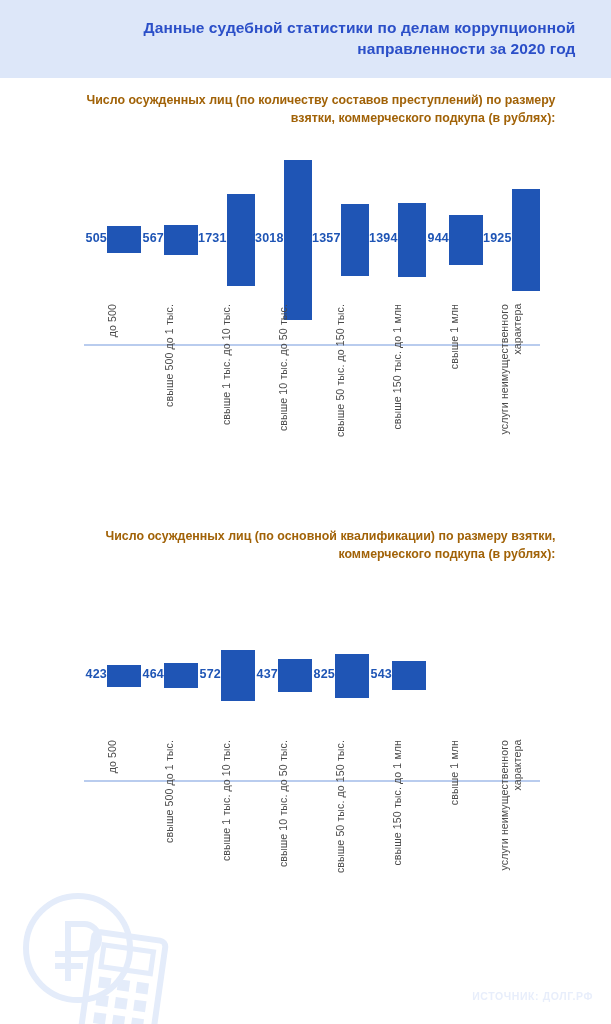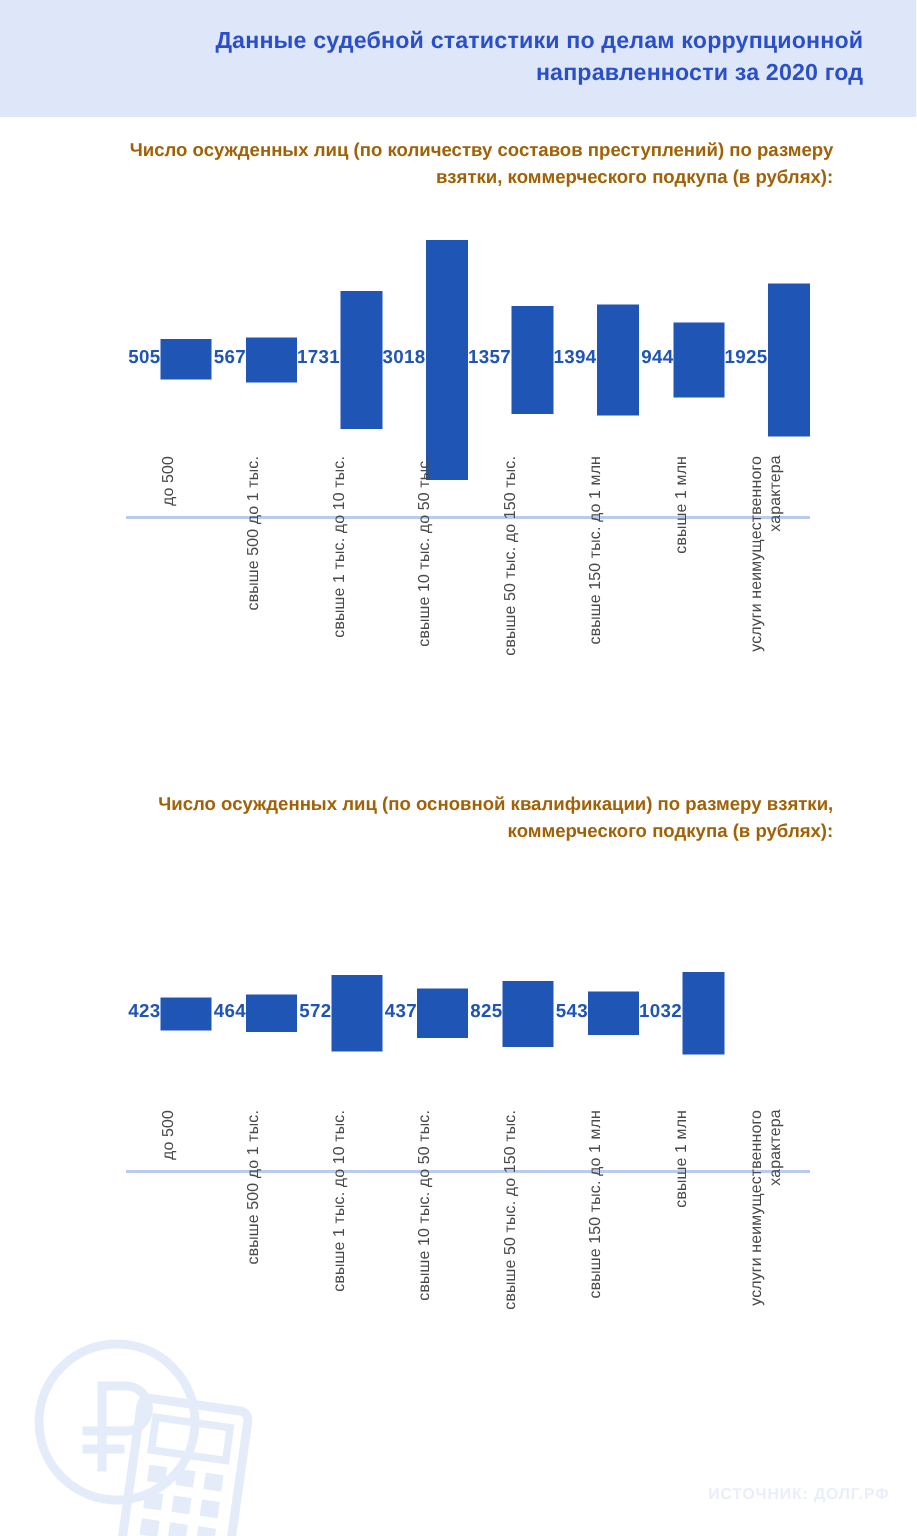--- a/index.html
+++ b/index.html
@@ -242,24 +242,20 @@
           <div class="bar-value">437</div>
           <div class="bar-rect" style="height: 33px; background: rgb(31, 85, 181);"></div>
         </div>
         <div class="bar-slot">
           <div class="bar-value">825</div>
           <div class="bar-rect" style="height: 44px; background: rgb(31, 85, 181);"></div>
         </div>
         <div class="bar-slot">
           <div class="bar-value">543</div>
           <div class="bar-rect" style="height: 29px; background: rgb(31, 85, 181);"></div>
-        </div>
-        <div class="bar-slot">
-          <div class="bar-value">1032</div>
-          <div class="bar-rect" style="height: 55px; background: rgb(31, 85, 181);"></div>
         </div>
       </div>
     <div class="baseline"></div>
   </div>
   <div class="labels-row">
       <div class="label-slot">
         <div class="label-text">до 500</div>
       </div>
       <div class="label-slot">
         <div class="label-text">свыше 500 до 1 тыс.</div>

